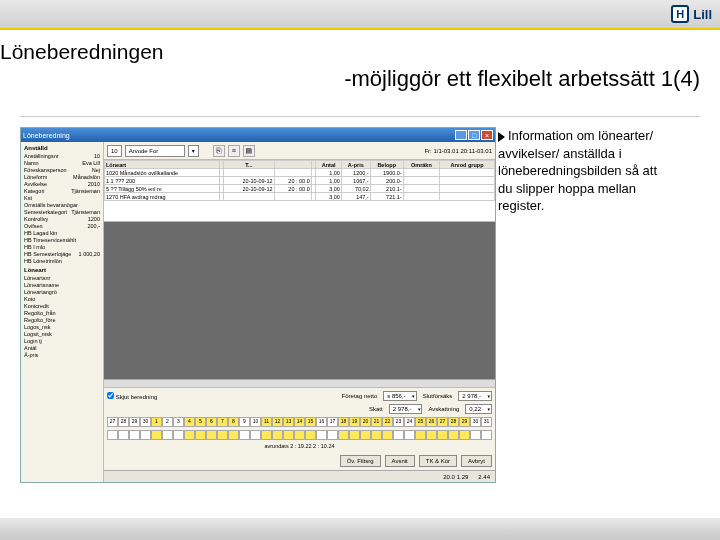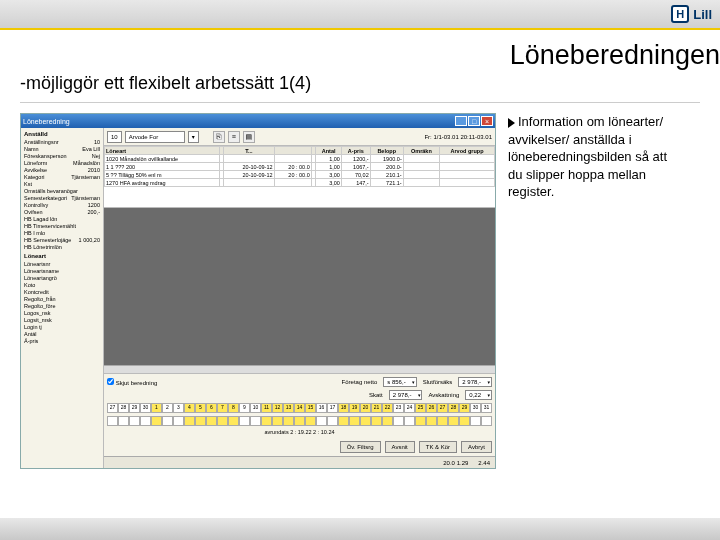--- a/index.html
+++ b/index.html
@@ -1,22 +1,22 @@
 <!DOCTYPE html>
 <html><head>
 <meta charset="utf-8">
 <style>
 *{margin:0;padding:0;box-sizing:border-box}
 body{width:720px;height:540px;font-family:Arial,sans-serif;background:#fff;position:relative;overflow:hidden}
 .topbar{height:30px;background:linear-gradient(#e8e8e8,#d0d0d0);border-bottom:2px solid #f0c800;display:flex;align-items:center;justify-content:flex-end;padding-right:8px}
 .logo{display:flex;align-items:center;gap:4px;font-weight:bold;color:#003366;font-size:13px}
 .logo-badge{width:18px;height:18px;border:2px solid #003366;border-radius:3px;display:flex;align-items:center;justify-content:center;font-size:11px;background:#fff}
-.slide-title{text-align:right;font-size:27px;padding:10px 0 2px}
-.slide-sub{text-align:left;font-size:18px;padding-bottom:8px;border-bottom:1px solid #ccc;margin:0 20px}
-.content{display:flex;padding:10px 20px;gap:12px}
+.slide-title{text-align:left;font-size:21px;padding:10px 0 2px}
+.slide-sub{text-align:right;font-size:22px;padding-bottom:24px;border-bottom:1px solid #ccc;margin:0 20px}
+.content{display:flex;padding:10px 20px;gap:2px}
 .appwin{width:476px;border:1px solid #8aa;font-size:6px;background:#f5f3e8}
 .titlebar{height:14px;background:linear-gradient(#4a8fd8,#2060b0);display:flex;align-items:center;justify-content:space-between;padding:0 2px;color:#fff;font-size:7px}
 .wbtns{display:flex;gap:1px}
 .wbtn{width:12px;height:10px;background:#5a9ae0;border:1px solid #fff;display:flex;align-items:center;justify-content:center;font-size:7px}
 .wbtn.close{background:#d04838}
 .appbody{display:flex;height:340px}
 .sidebar{width:100px;background:#f5f3e8;border-right:1px solid #bbb;padding:2px;overflow:hidden}
 .sb-hdr{background:#f5f3e8;font-weight:bold;font-size:6px;padding:1px}
 .sb-row{display:flex;justify-content:space-between;font-size:5.5px;padding:0.5px 1px;white-space:nowrap}
 .sb-row span:last-child{font-size:5.5px}

